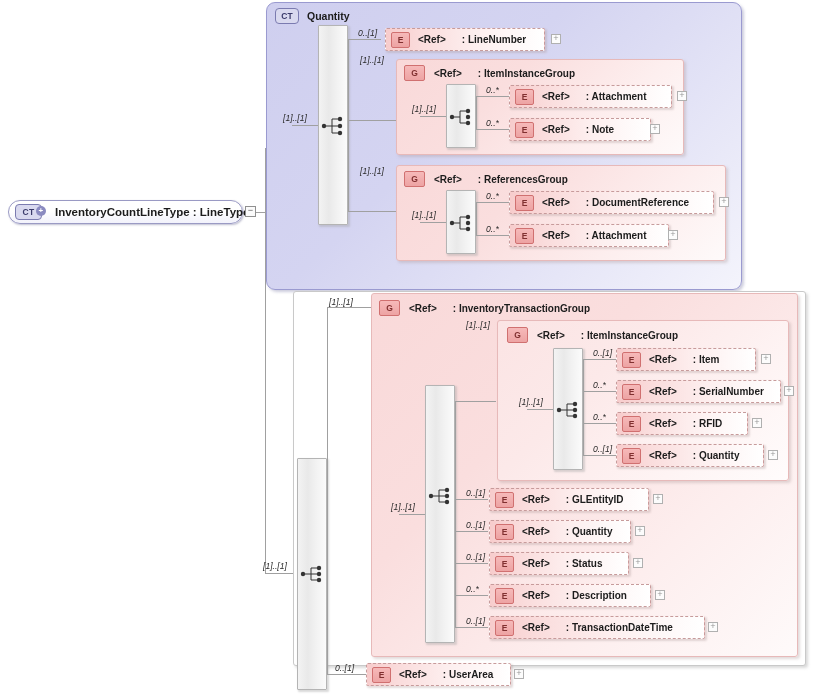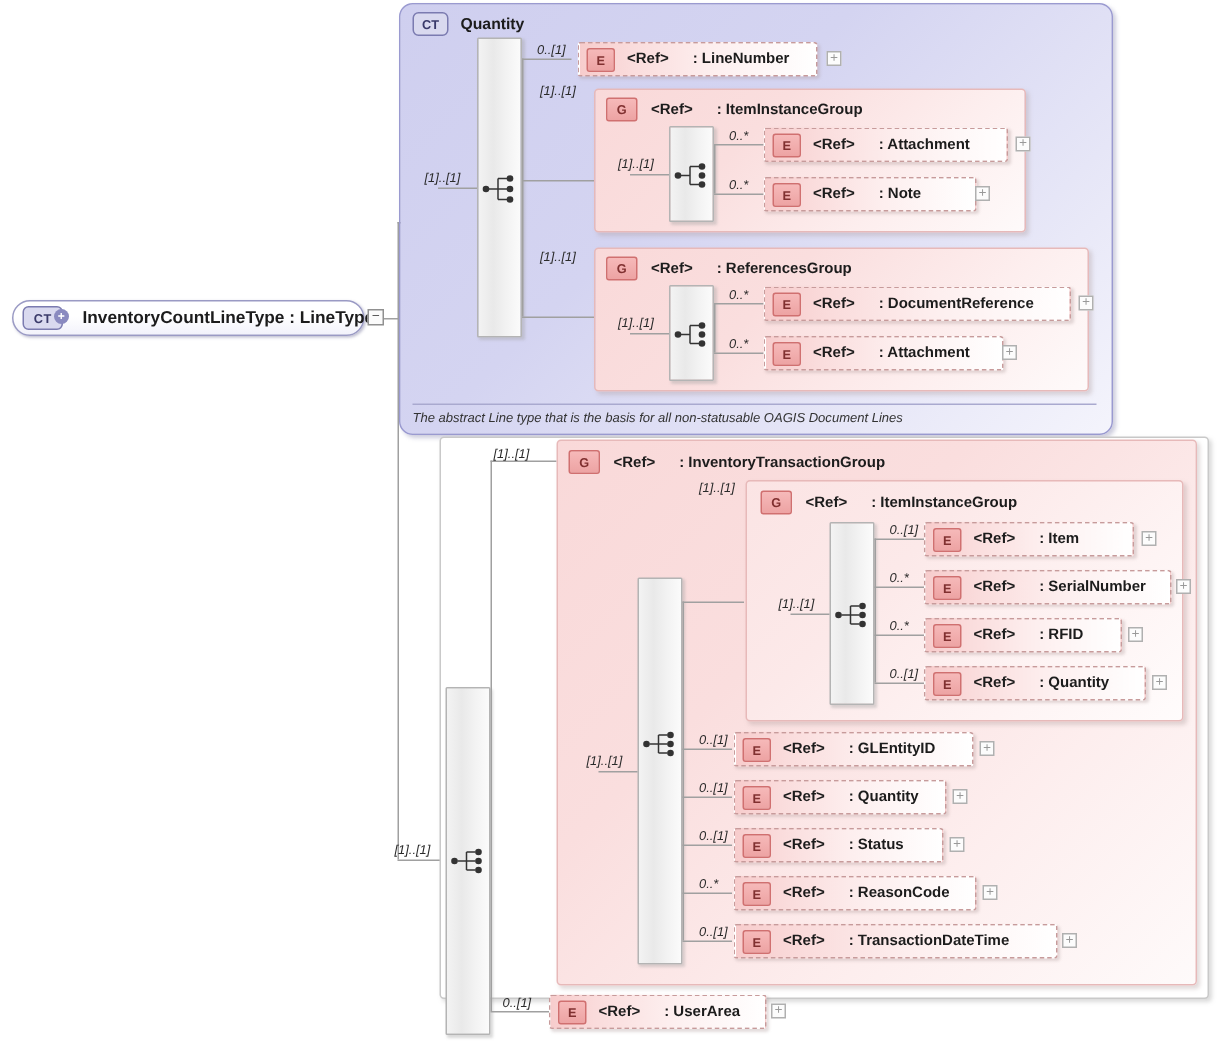--- a/index.html
+++ b/index.html
@@ -138,21 +138,20 @@
 
   <div class="abs ln lnv" style="left:265px;top:148px;height:425px;"></div>
   <div class="abs ln lnh" style="left:265px;top:148px;width:27px;"></div>
   <div class="abs ln lnh" style="left:265px;top:573px;width:32px;"></div>
 
   <div class="abs ct-box" style="left:266px;top:2px;width:476px;height:288px;">
     <div class="ct-title">
       <div class="badge">CT</div>
       <div class="txt">Quantity</div>
     </div>
-    <div class="annot">The abstract Line type that is the basis for all non-statusable OAGIS Document Lines</div>
   </div>
 
   <div class="abs seqbar" style="left:318px;top:25px;height:200px;">
     <svg class="seqicon" style="left:2px;top:90px;" viewBox="0 0 26 20">
       <circle cx="3" cy="10" r="2.2" fill="#333"></circle>
       <line x1="5" y1="10" x2="11" y2="10" stroke="#333" stroke-width="1"></line>
       <line x1="11" y1="3" x2="11" y2="17" stroke="#333" stroke-width="1"></line>
       <line x1="11" y1="3" x2="17" y2="3" stroke="#333" stroke-width="1"></line>
       <line x1="11" y1="10" x2="17" y2="10" stroke="#333" stroke-width="1"></line>
       <line x1="11" y1="17" x2="17" y2="17" stroke="#333" stroke-width="1"></line>
@@ -403,21 +402,21 @@
     <div class="ebadge">E</div>
     <div class="ref">&lt;Ref&gt;</div>
     <div class="nm">: Status</div>
   </div>
   <div class="abs expand" style="left:633px;top:558px;">+</div>
 
   <div class="card" style="left:466px;top:584px;">0..*</div>
   <div class="abs elem" style="left:489px;top:584px;width:162px;">
     <div class="ebadge">E</div>
     <div class="ref">&lt;Ref&gt;</div>
-    <div class="nm">: ReasonCode</div>
+    <div class="nm">: Description</div>
   </div>
   <div class="abs expand" style="left:655px;top:590px;">+</div>
 
   <div class="card" style="left:466px;top:616px;">0..[1]</div>
   <div class="abs elem" style="left:489px;top:616px;width:216px;">
     <div class="ebadge">E</div>
     <div class="ref">&lt;Ref&gt;</div>
     <div class="nm">: TransactionDateTime</div>
   </div>
   <div class="abs expand" style="left:708px;top:622px;">+</div>

